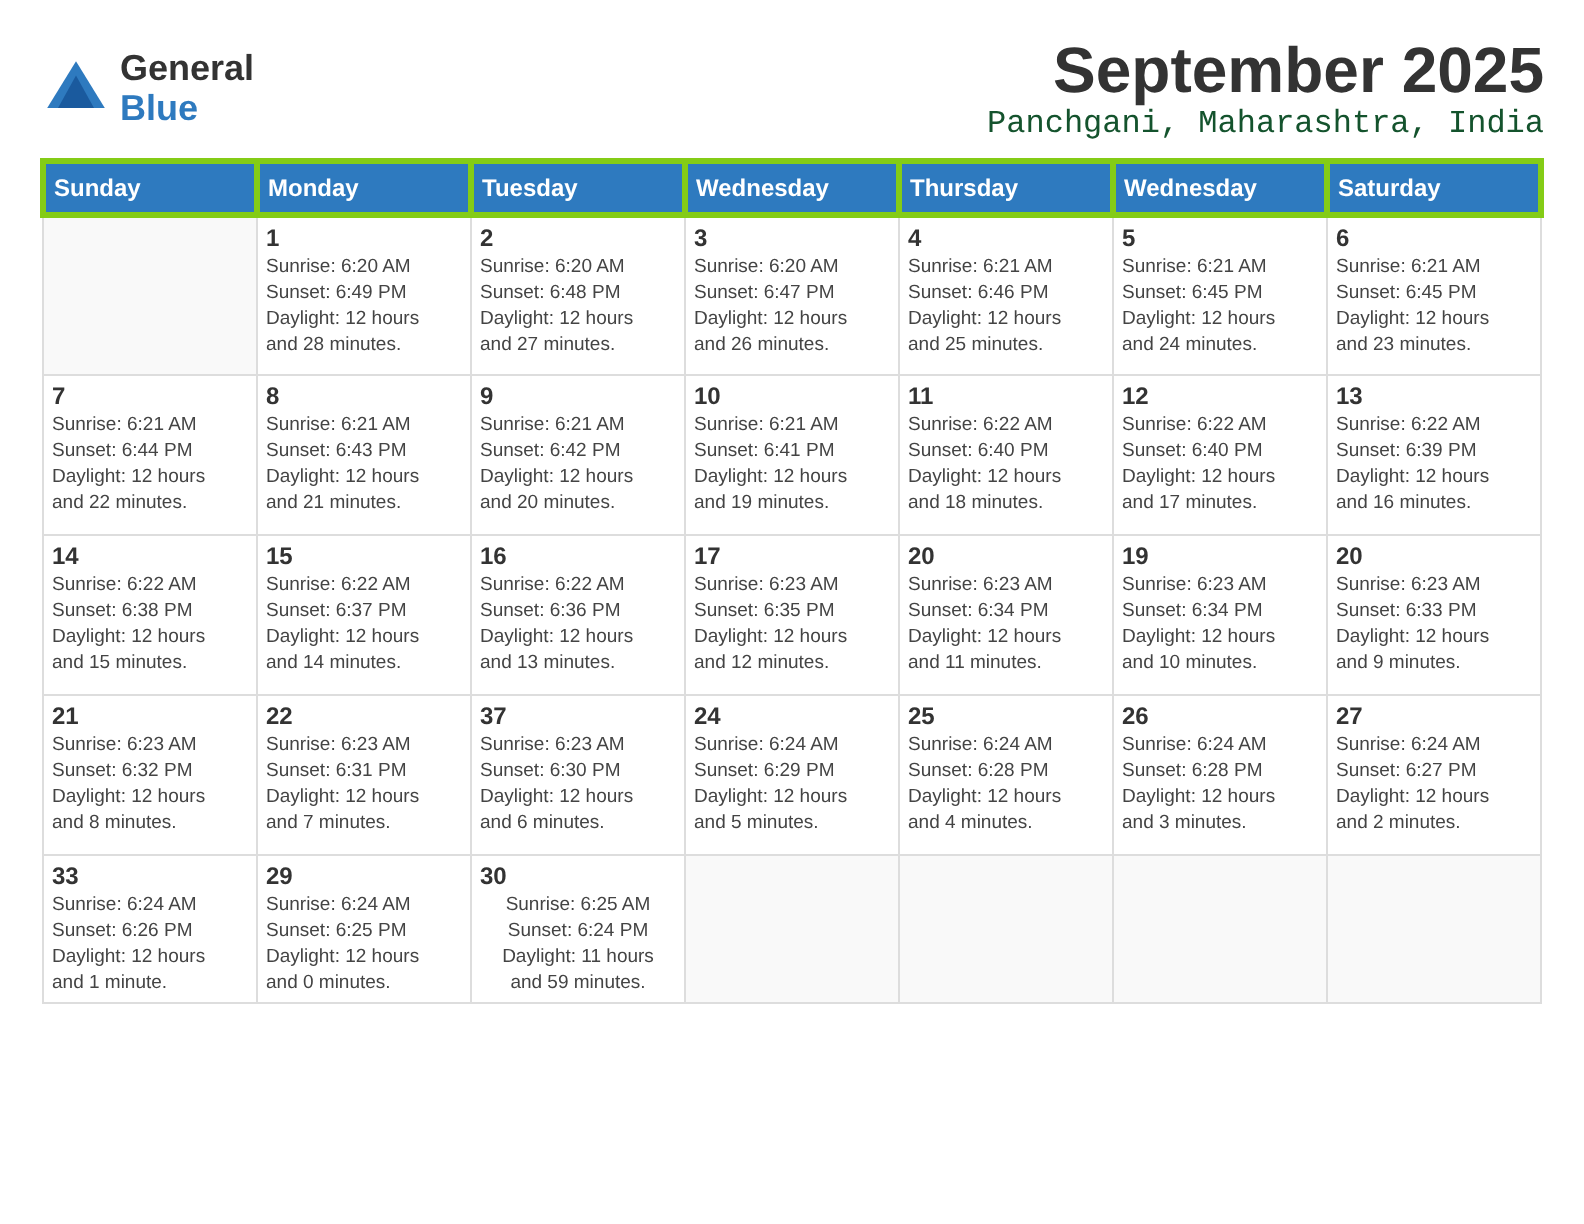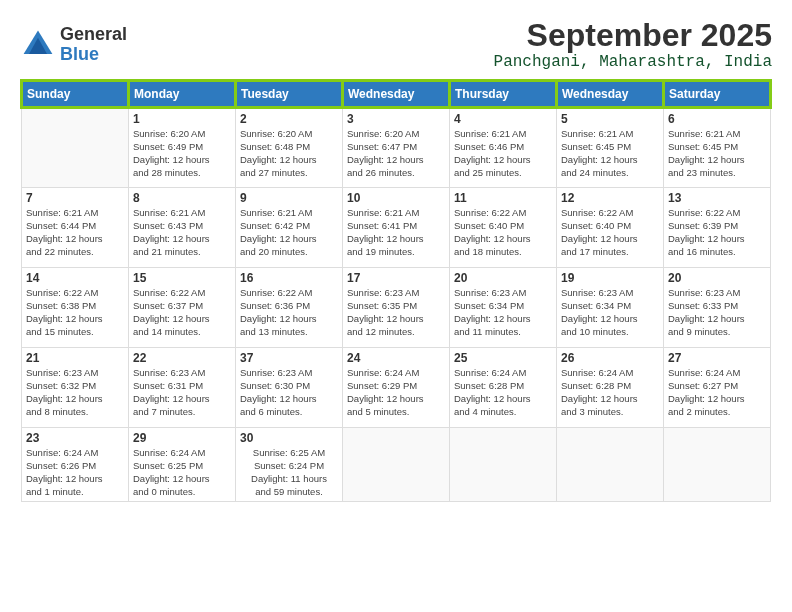--- a/index.html
+++ b/index.html
@@ -330,21 +330,21 @@
           <td>
             <span class="day-num">27</span>
             <div class="day-info" style="white-space: pre-line;">Sunrise: 6:24 AM
 Sunset: 6:27 PM
 Daylight: 12 hours
 and 2 minutes.</div>
           </td>
         </tr>
         <tr class="last-row">
           <td>
-            <span class="day-num">23</span>
+            <span class="day-num">33</span>
             <div class="day-info" style="white-space: pre-line;">Sunrise: 6:24 AM
 Sunset: 6:26 PM
 Daylight: 12 hours
 and 1 minute.</div>
           </td>
           <td>
             <span class="day-num">29</span>
             <div class="day-info" style="white-space: pre-line;">Sunrise: 6:24 AM
 Sunset: 6:25 PM
 Daylight: 12 hours

